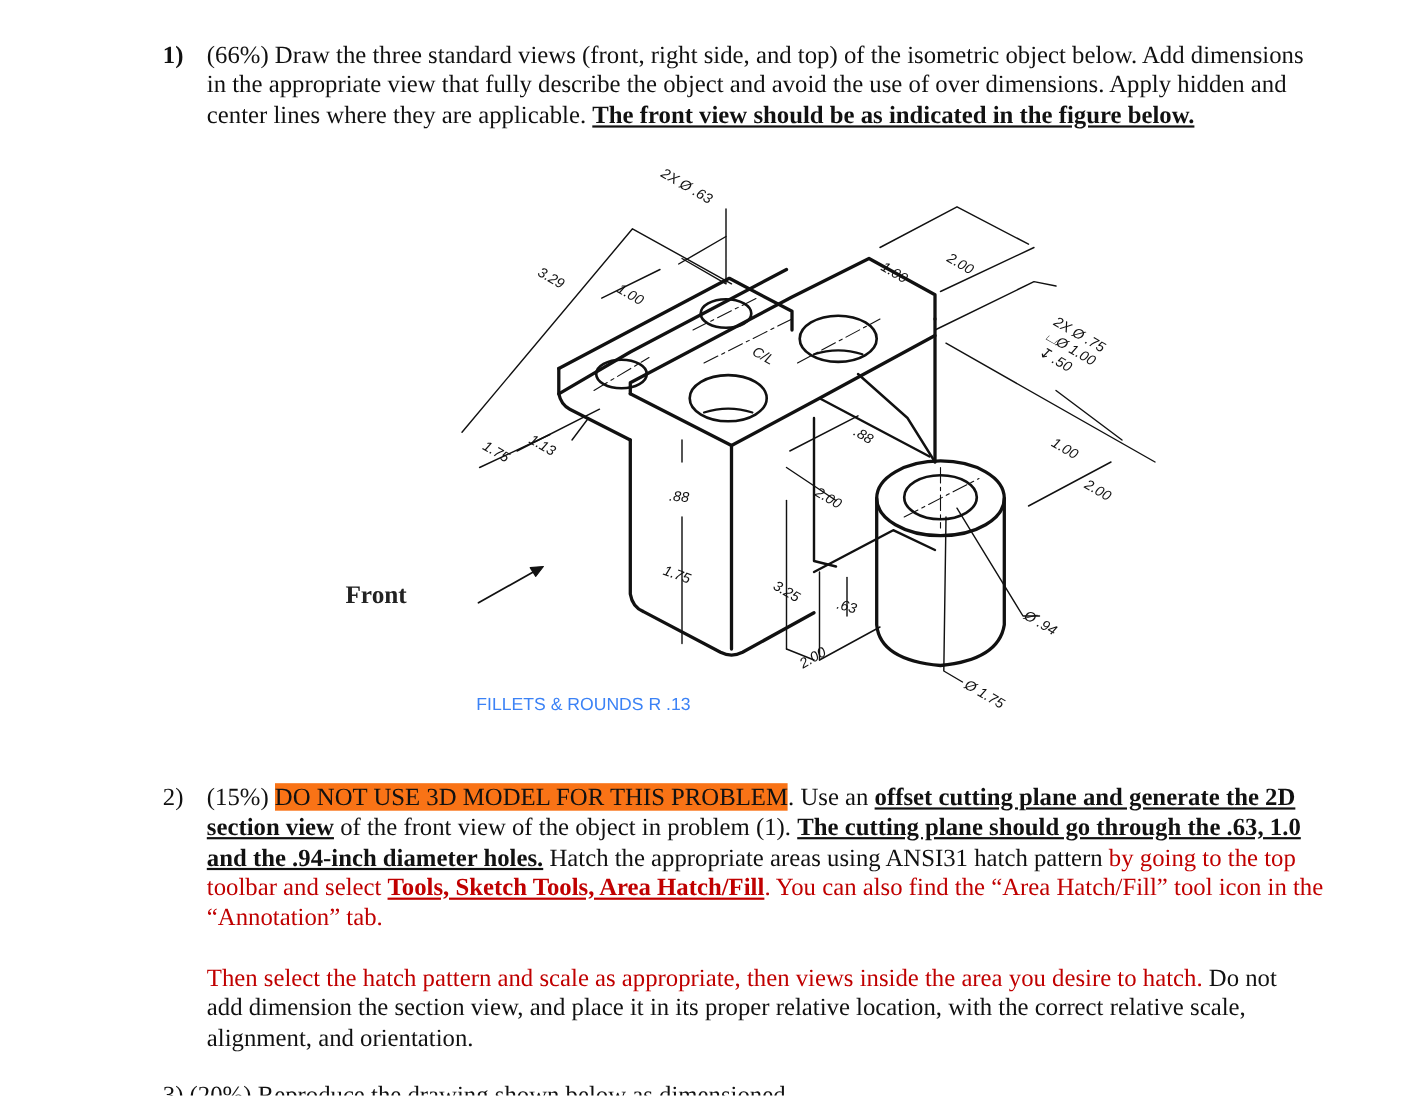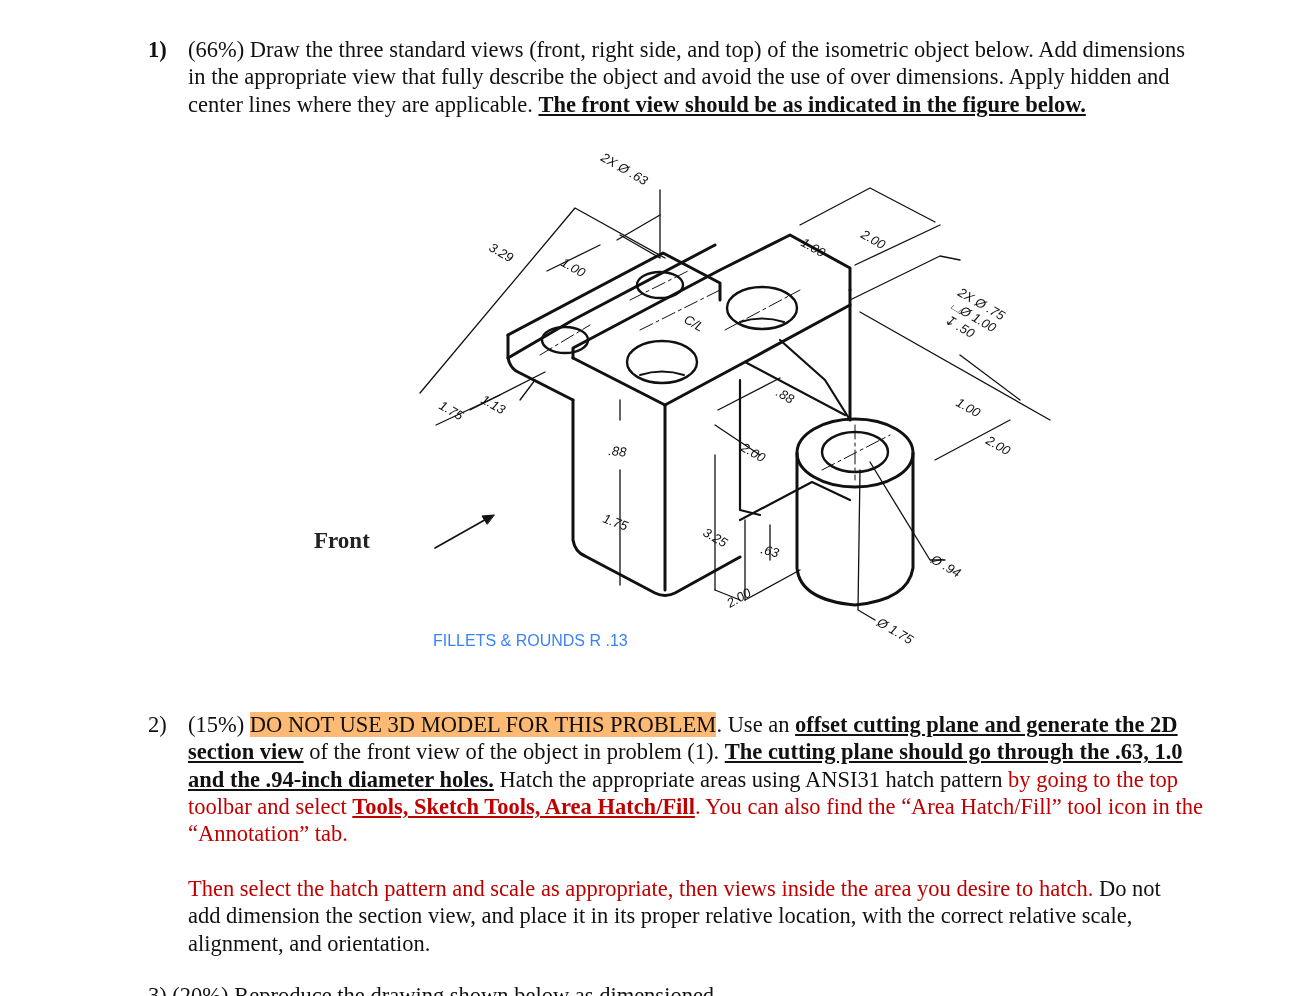--- a/index.html
+++ b/index.html
@@ -8,21 +8,21 @@
   .para { position: absolute; font-size: 22.5px; line-height: 27.3px; }
   .p1 { left: 148px; top: 36px; width: 1060px; }
   .p1 .num { position: absolute; left: 0; top: 0; font-weight: bold; }
   .p1 .body { margin-left: 40px; }
   .p2 { left: 148px; top: 711px; width: 1060px; }
   .p2 .num { position: absolute; left: 0; top: 0; }
   .p2 .body { margin-left: 40px; }
   .p3 { left: 188px; top: 875px; width: 1010px; }
   .p4 { left: 148px; top: 982px; width: 1010px; }
   b { font-weight: bold; text-decoration: underline; }
-  .hl { background: #fdba74; }
+  .hl { background: #f97316; }
   .red { color: #c00000; }
   .figure { position: absolute; left: 290px; top: 140px; width: 800px; height: 540px; }
   .front-label { position: absolute; left: 314px; top: 502px; font-family: "Liberation Serif", serif;
                  font-weight: bold; font-size: 23px; color: #222; margin-top: 26px; }
   .fillets { position: absolute; left: 433px; top: 632px; font-family: "Liberation Sans", sans-serif;
              font-size: 16px; color: #3b82f6; }
   svg text { font-family: "Liberation Sans", sans-serif; font-style: italic; font-size: 13px; fill: #111; }
 </style>
 </head>
 <body>

